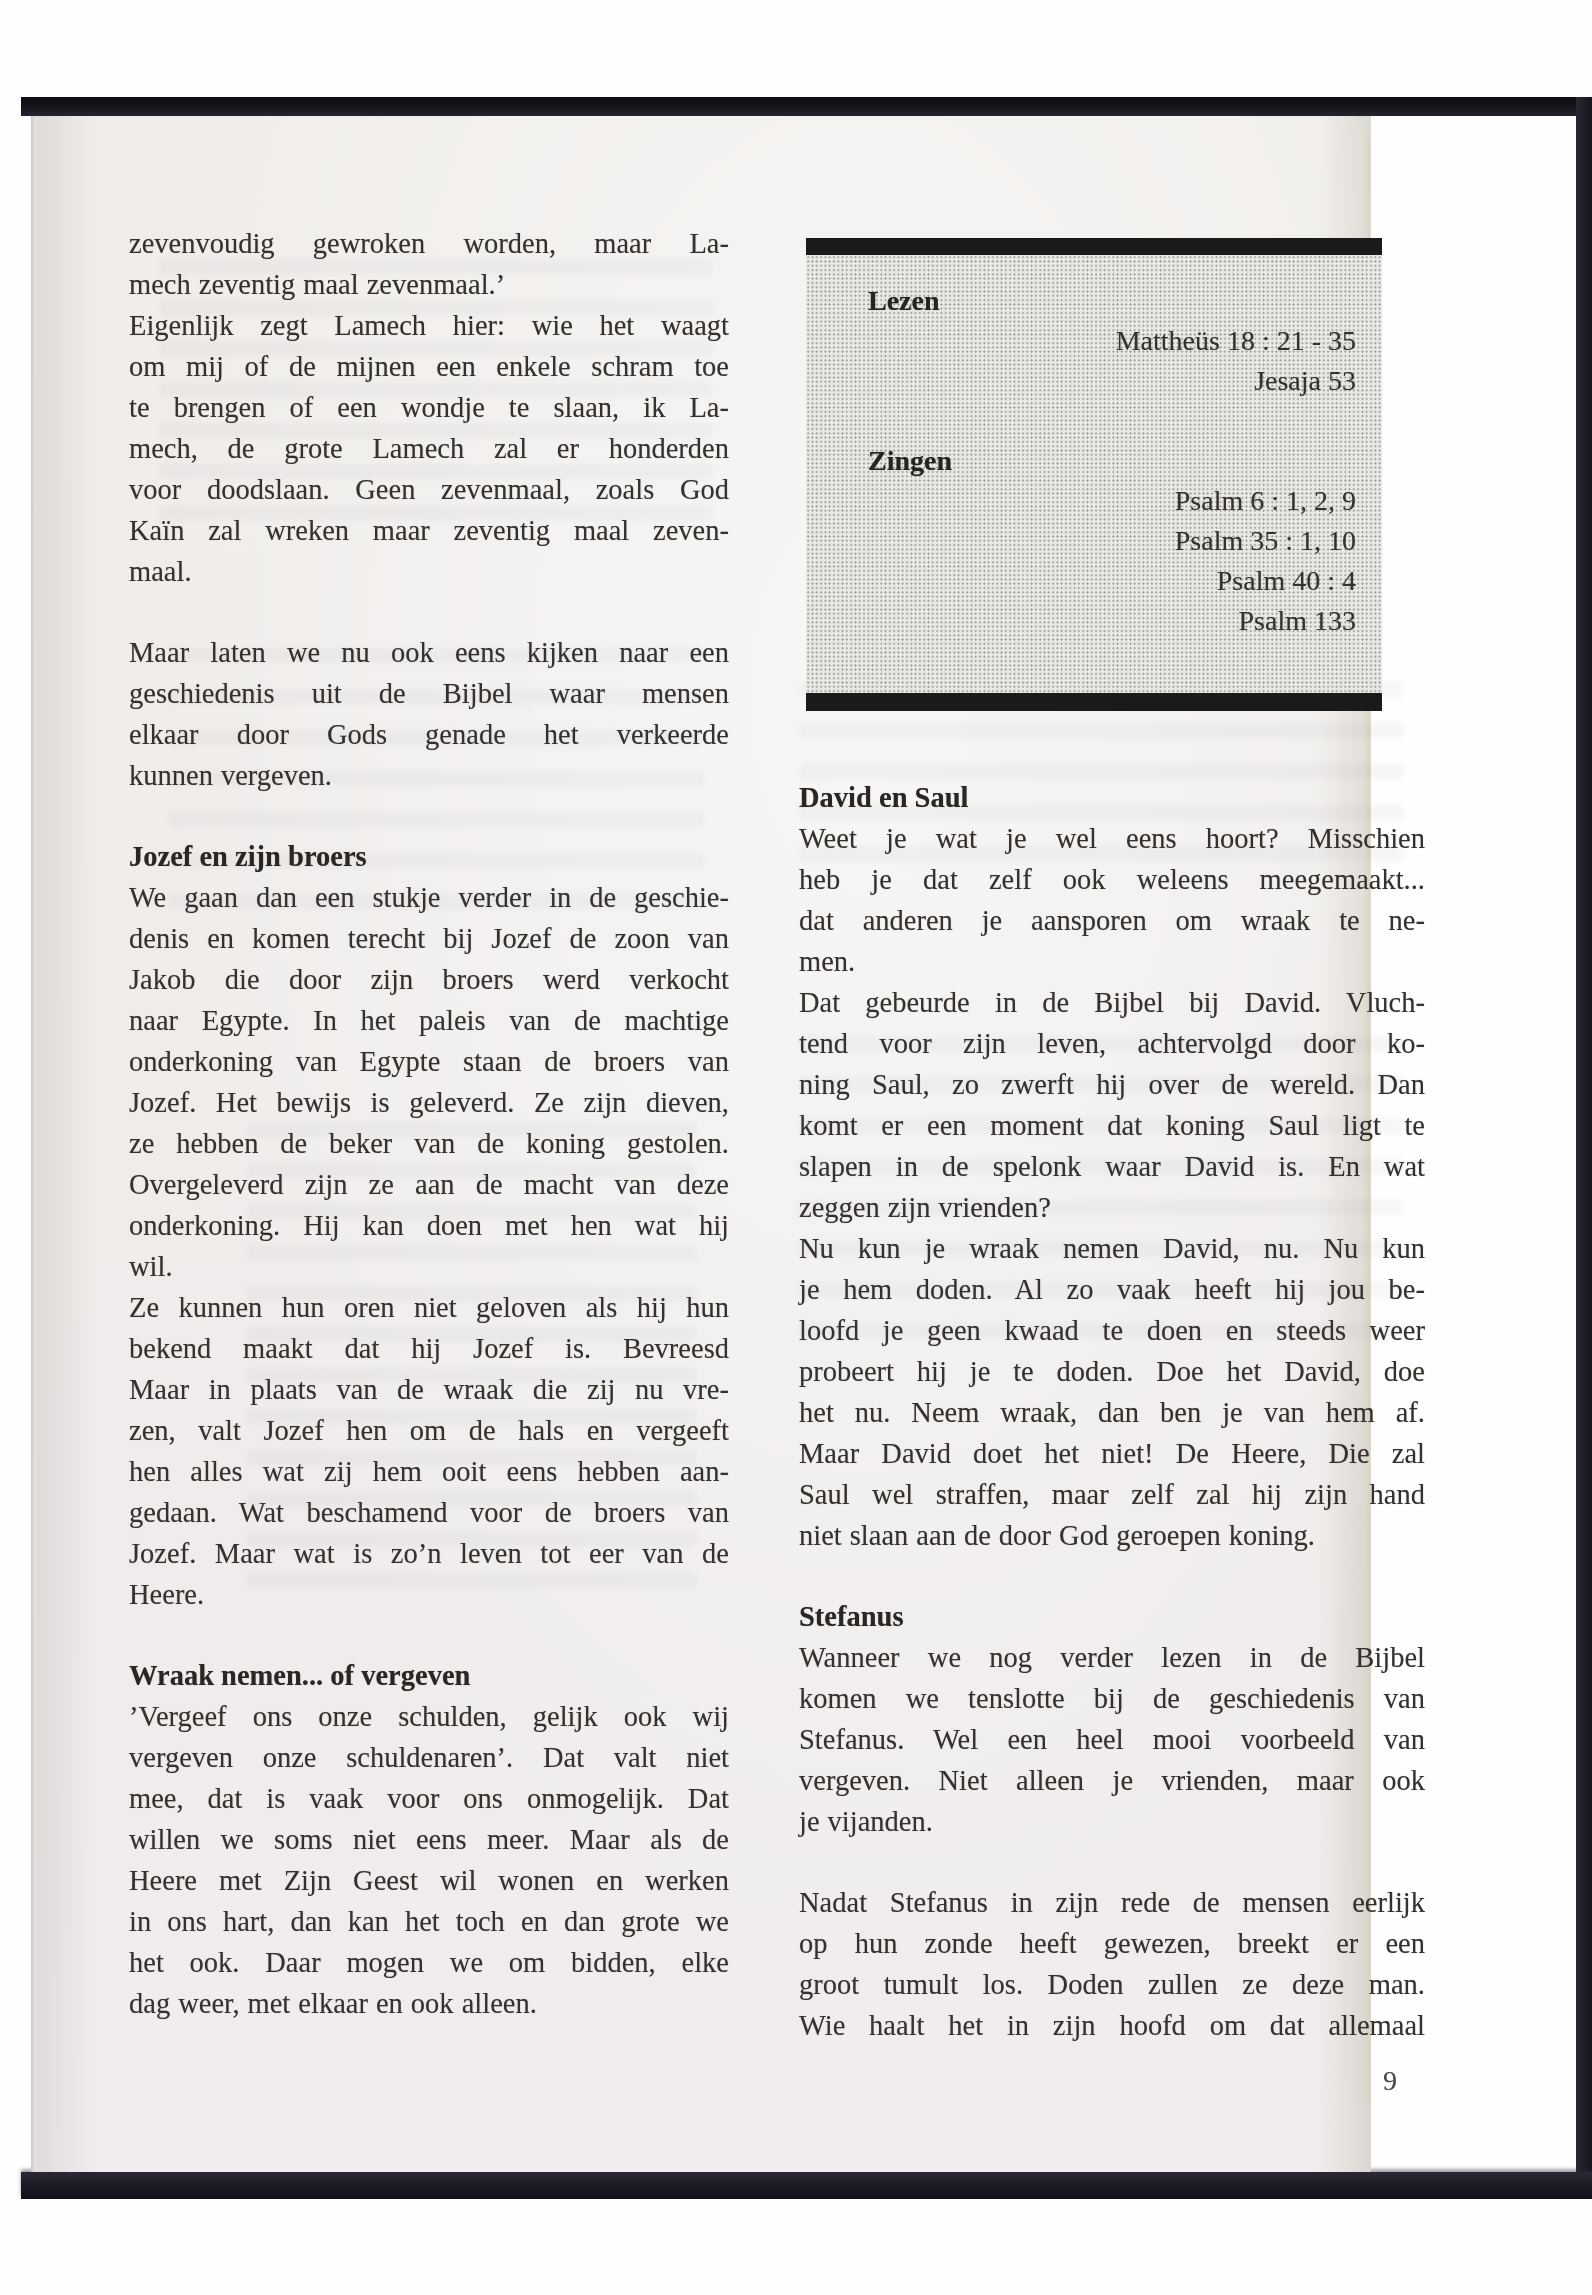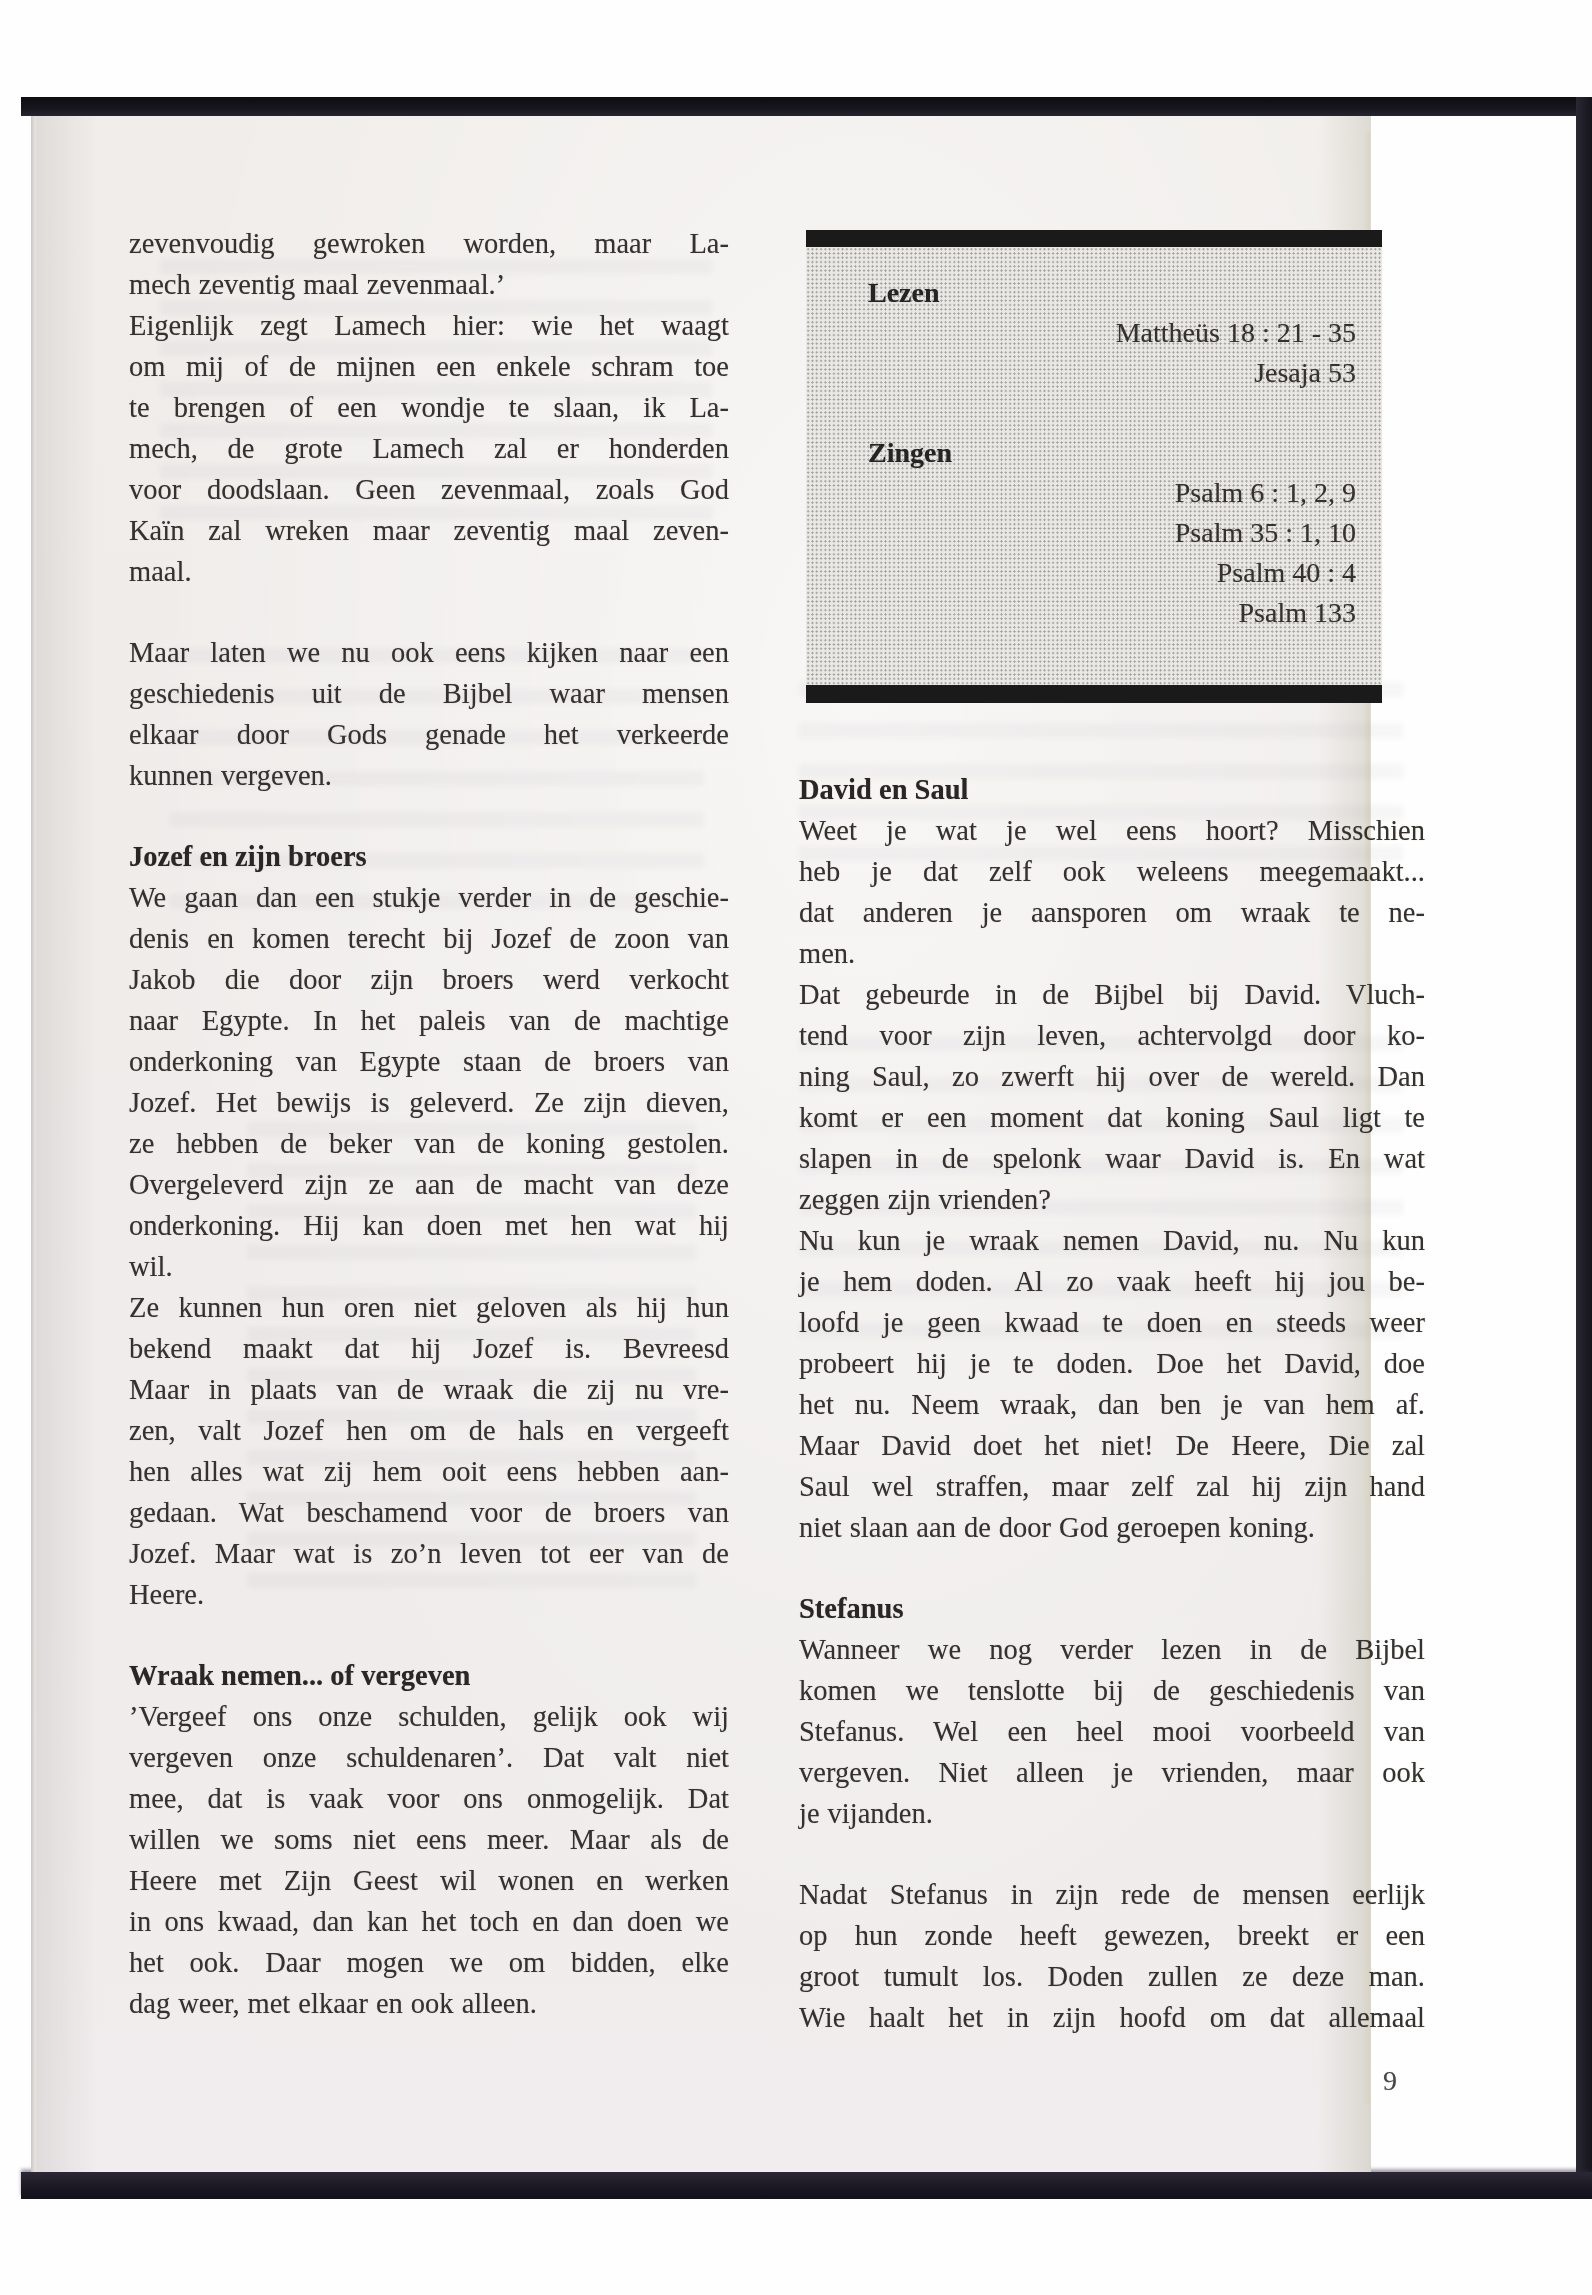--- a/index.html
+++ b/index.html
@@ -65,21 +65,21 @@
   }
   .col .line.j{text-align:justify;text-align-last:justify;}
   .heading{
     font-size:28.5px;line-height:41px;font-weight:700;color:#292623;
     text-shadow:0 0 0.9px rgba(41,38,35,.4);
   }
   .gap{height:40px;}
   .gap.lg{height:66px;}
   .para{margin:0;}
   
-  .panel{width:576px;margin-left:7px;}
+  .panel{width:576px;margin-left:7px;margin-top:8px;}
   .panel-bar{height:17.3px;background:var(--panel-bar);}
   .panel-body{
     background-color:var(--panel-bg);
     background-image:radial-gradient(circle, rgba(90,90,88,.5) 0.9px, rgba(0,0,0,0) 1px);
     background-size:4.3px 4.3px;
     padding:26px 26px 52px 62px;
   }
   .panel-heading{
     font-size:28px;line-height:40px;font-weight:700;color:#262422;
     text-shadow:0 0 0.9px rgba(38,36,34,.4);
@@ -156,21 +156,21 @@
           <div class="line">Heere.</div>
         </div>
         <div class="gap"></div>
         <div class="heading">Wraak nemen... of vergeven</div>
         <div class="para">
           <div class="line j">’Vergeef ons onze schulden, gelijk ook wij</div>
           <div class="line j">vergeven onze schuldenaren’. Dat valt niet</div>
           <div class="line j">mee, dat is vaak voor ons onmogelijk. Dat</div>
           <div class="line j">willen we soms niet eens meer. Maar als de</div>
           <div class="line j">Heere met Zijn Geest wil wonen en werken</div>
-          <div class="line j">in ons kwaad, dan kan het toch en dan doen we</div>
+          <div class="line j">in ons hart, dan kan het toch en dan grote we</div>
           <div class="line j">het ook. Daar mogen we om bidden, elke</div>
           <div class="line">dag weer, met elkaar en ook alleen.</div>
         </div>
       </div>
 
     <div class="col col-right" style="left:768px;top:114px;width:626px;">
         <div class="panel">
           <div class="panel-bar"></div>
           <div class="panel-body">
             <div class="panel-heading">Lezen</div>

